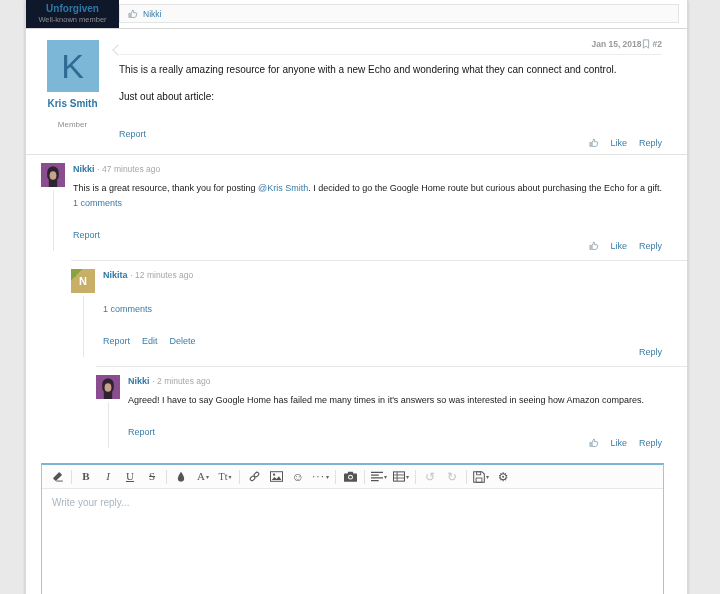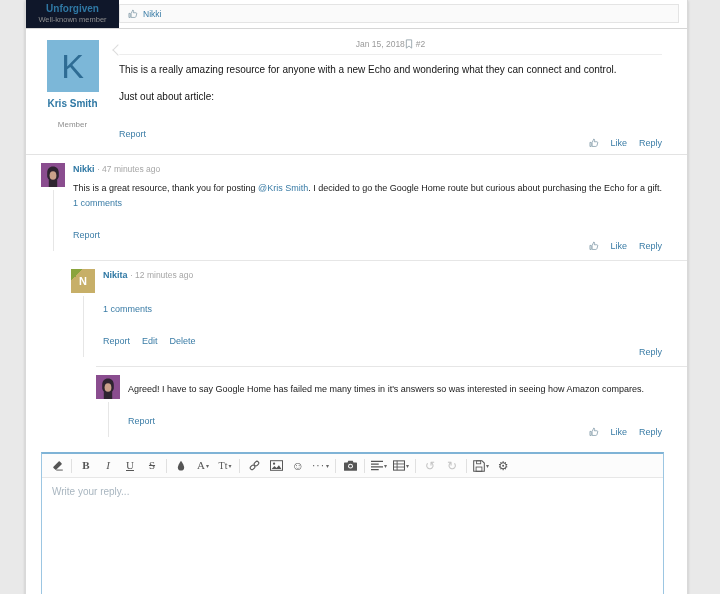--- a/index.html
+++ b/index.html
@@ -44,22 +44,22 @@
     color:#2e6c94; font-size:34px; line-height:1; cursor:pointer;
   }
   .post-user .uname { font-size:10px; font-weight:bold; color:#2f78a4; margin-top:6px; }
   .post-user .utitle { font-size:8px; color:#8e8e8e; margin-top:11px; }
   .post-content { flex:1; padding-right:25px; position:relative; }
   .msg-arrow {
     position:absolute; left:-5px; top:10px; width:8px; height:8px; background:#fff;
     border-left:1px solid #dcdcdc; border-bottom:1px solid #dcdcdc; transform:rotate(45deg);
   }
   .post-head {
-    display:flex; justify-content:center; align-items:center;
-    font-size:8.5px; color:#9a9a9a; padding:3px 0 5px; border-bottom:1px solid #ededed;
+    display:flex; justify-content:flex-end; align-items:center;
+    font-size:8.5px; color:#9a9a9a; padding:3px 0 5px; border-bottom:1px solid #ededed;font-weight:bold;
   }
   .post-head .right { display:flex; align-items:center; gap:3px; color:#98a5ab; }
   .post-body { font-size:10px; line-height:14px; margin-top:8px; }
   .post-body .para2 { margin-top:13px; }
   .post-link { display:block; font-size:10px; color:#3a7ca6; margin-top:2px; }
   .post-foot { display:flex; justify-content:space-between; align-items:center; margin-top:12px; }
   .post-foot .left a, .c-foot .left a { font-size:9px; color:#3a7ca6; }
   .actions-right { display:flex; align-items:center; gap:12px; }
   .actions-right a { font-size:9px; color:#3a7ca6; display:flex; align-items:center; gap:11px;margin-top:22px; }
 
@@ -259,20 +259,25 @@
         <div class="c-avatar">
           <svg width="24" height="24" viewBox="0 0 24 24">
               <rect width="24" height="24" fill="#8a4d8f"></rect>
               <path d="M12 3.5c-3.5 0-5.8 2.4-5.8 6.3v3.2c0 1.3.6 2.5 1.6 3.4V24h8.4v-7.6c1-.9 1.6-2.1 1.6-3.4V9.8c0-3.9-2.3-6.3-5.8-6.3z" fill="#2e2430"></path>
               <ellipse cx="12" cy="12.5" rx="3.4" ry="4.3" fill="#caa18a"></ellipse>
             </svg>
         </div>
         <div class="thread-line"></div>
       </div>
       <div class="c-main">
+        <div class="c-head">
+          <a class="author">Nikki</a>
+          <span>·</span>
+          <span>2 minutes ago</span>
+        </div>
         <div class="c-body">Agreed! I have to say Google Home has failed me many times in it's answers so was interested in seeing how Amazon compares.</div>
         <div class="c-foot">
           <span class="left">
               <a class="lnk">Report</a>
             </span>
           <span class="actions-right">
             <a>
               <span>
                 <svg width="10" height="10" viewBox="0 0 16 16">
                     <path d="M1.5 7h2v6.5h-2z M5 13.5V7.2L7.6 1.6c1 .1 1.6 1 1.4 2L8.5 6h4.2c.9 0 1.5.8 1.3 1.6l-1.2 4.4c-.2.9-1 1.5-1.9 1.5H5z" fill="none" stroke="#7d97a5" stroke-width="1.2"></path>

